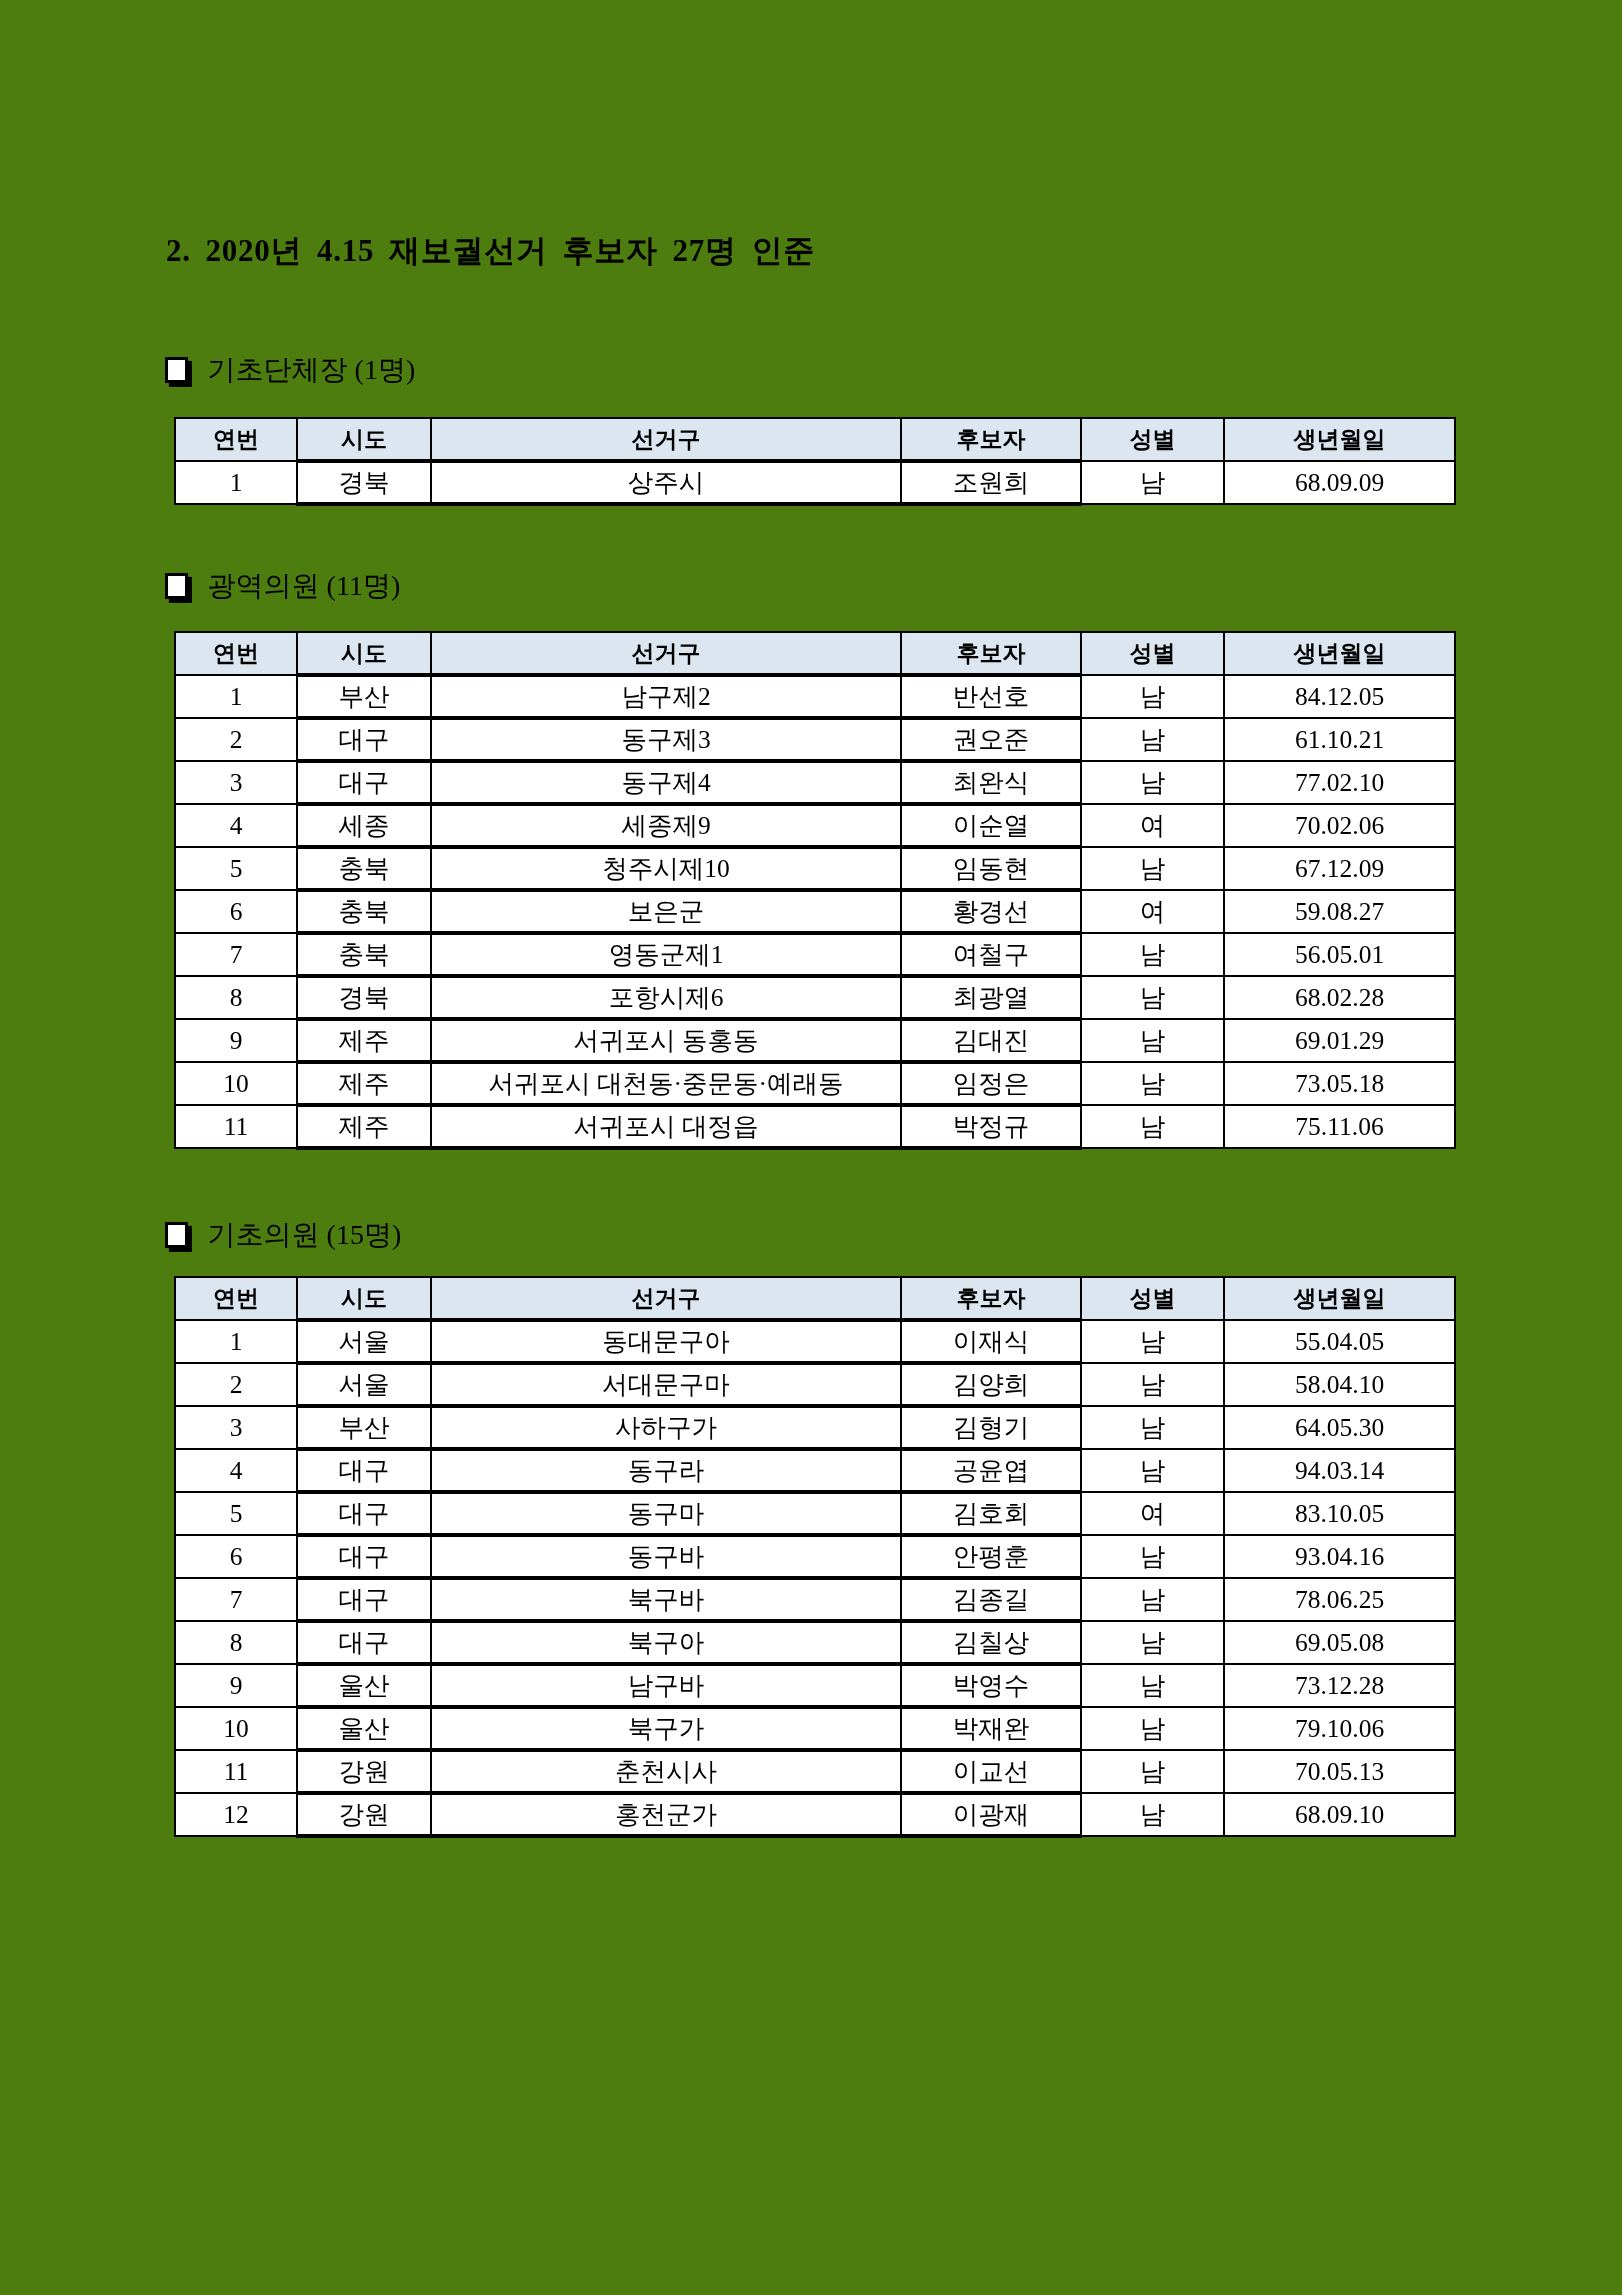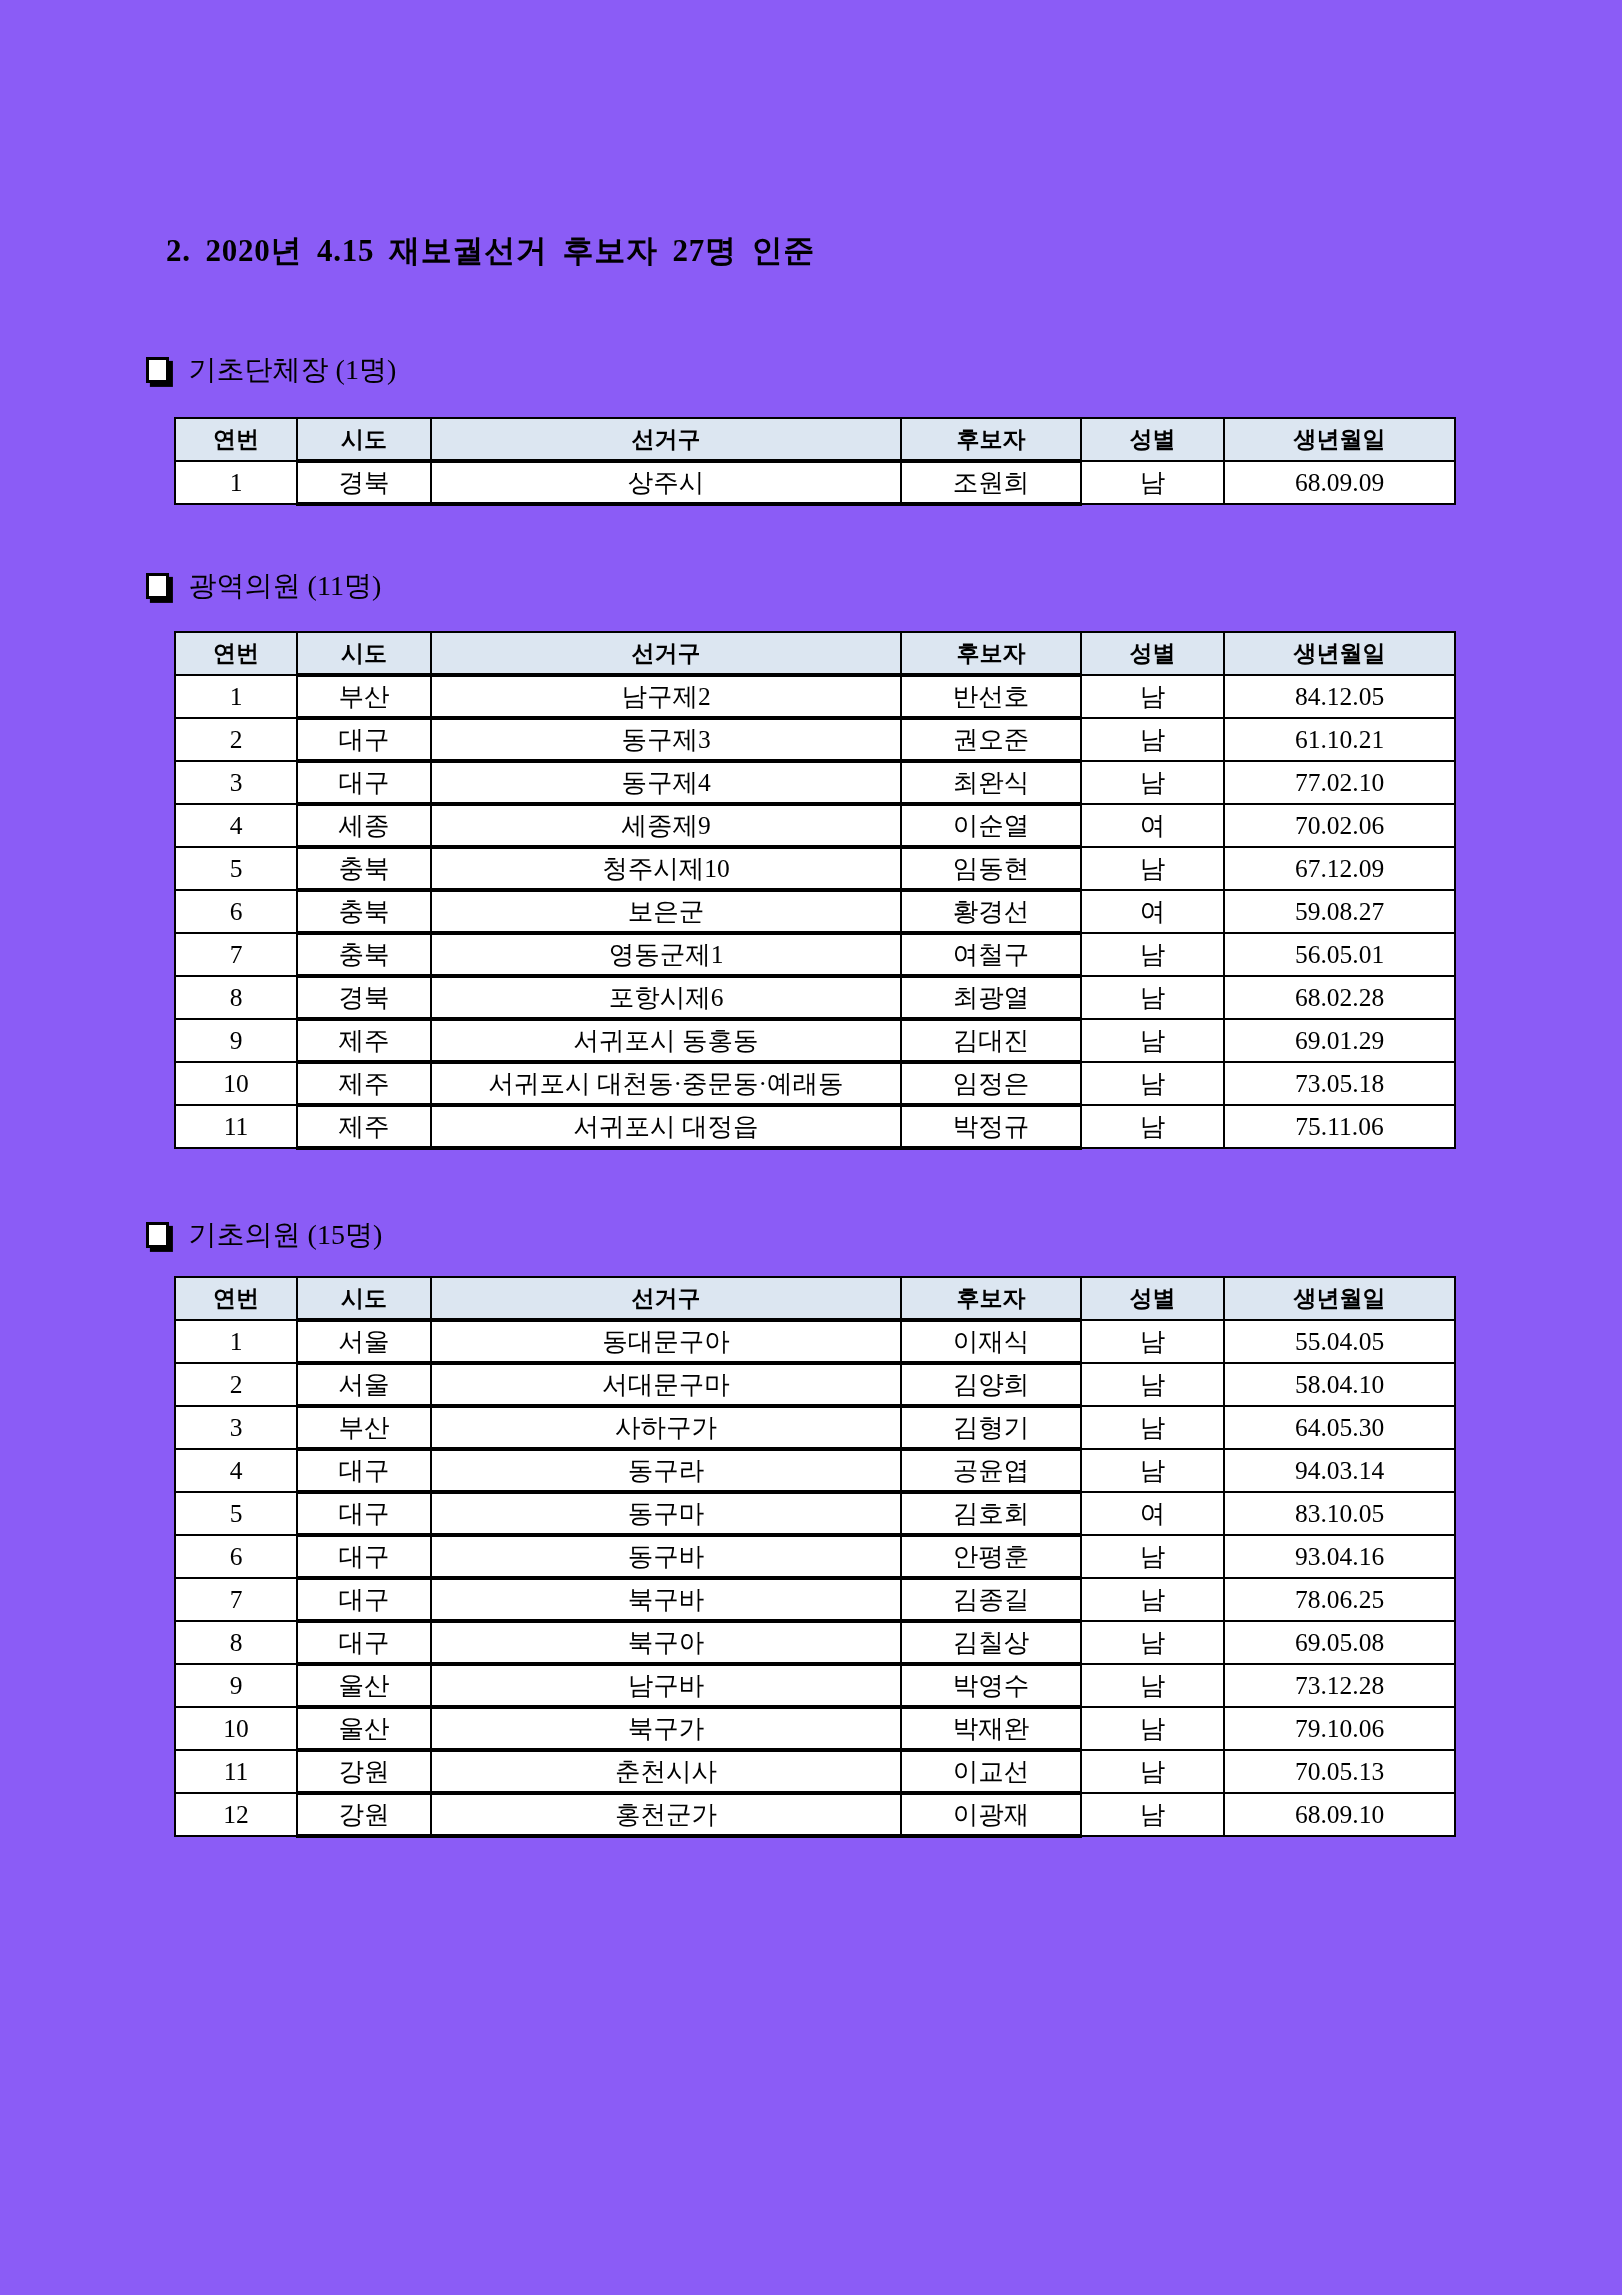--- a/index.html
+++ b/index.html
@@ -1,37 +1,37 @@
 <!DOCTYPE html>
 <html style="font-size:10.5px"><head>
 <meta charset="utf-8">
 <style>
   html, body { margin: 0; padding: 0; background: #ffffff; }
   .page {
     position: relative;
     width: 1623px;
     height: 2295px;
-    background: #8b5cf6;
+    background: #4d7c0f;
     color: #000000;
     font-family: "Liberation Serif", "DejaVu Serif", serif;
     overflow: hidden;
   }
   .doc-title {
     position: absolute;
     top: 230px;
     left: 166px;
     font-size: 31px;
     font-weight: bold;
     letter-spacing: 0.7px;
     word-spacing: 6.5px;
     white-space: nowrap;
   }
   .section-heading {
     position: absolute;
-    left: 146px;
+    left: 165px;
     display: flex;
     align-items: center;
     gap: 19.6px;
     font-size: 28px;
     white-space: nowrap;
   }
   .heading-1 { top: 351px; }
   .heading-2 { top: 567px; }
   .heading-3 { top: 1216px; }
   .bullet {

